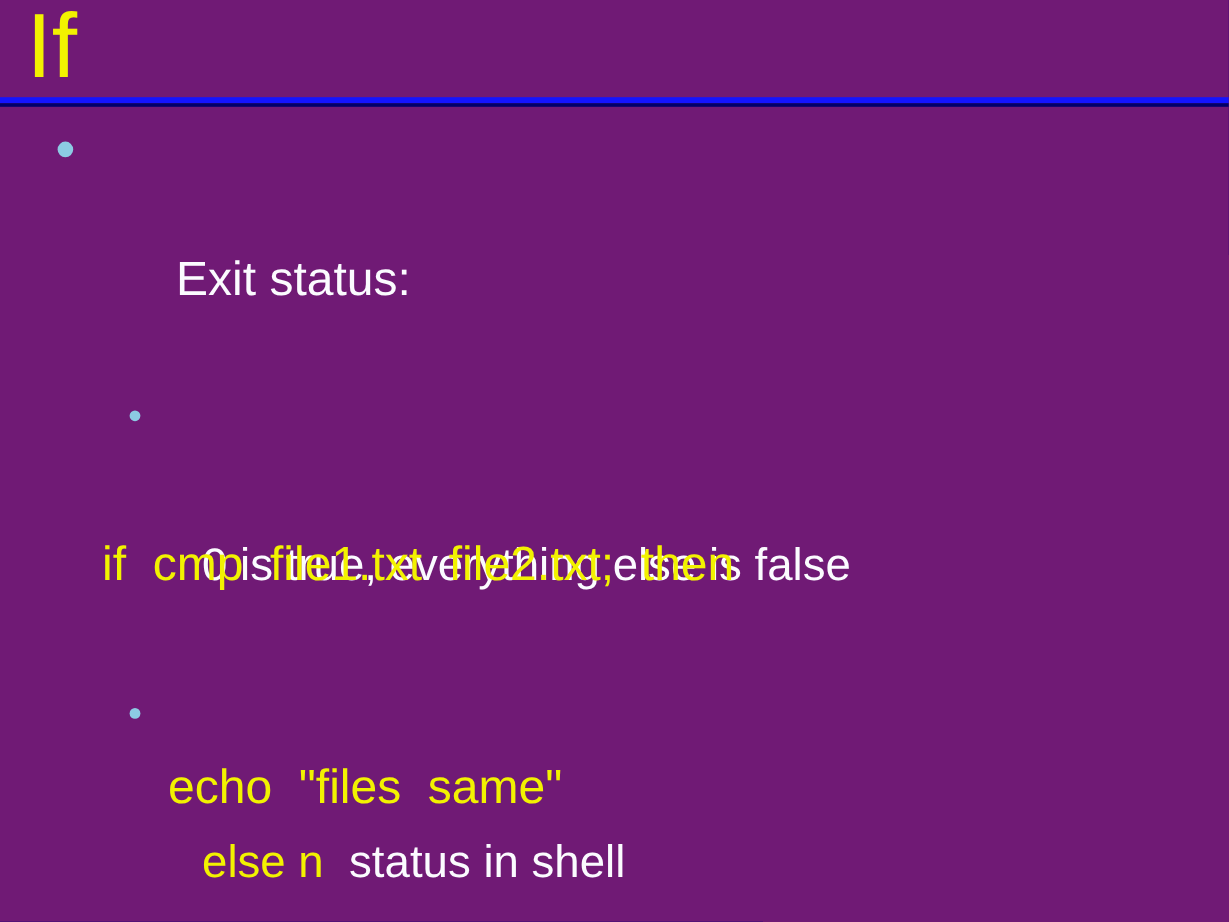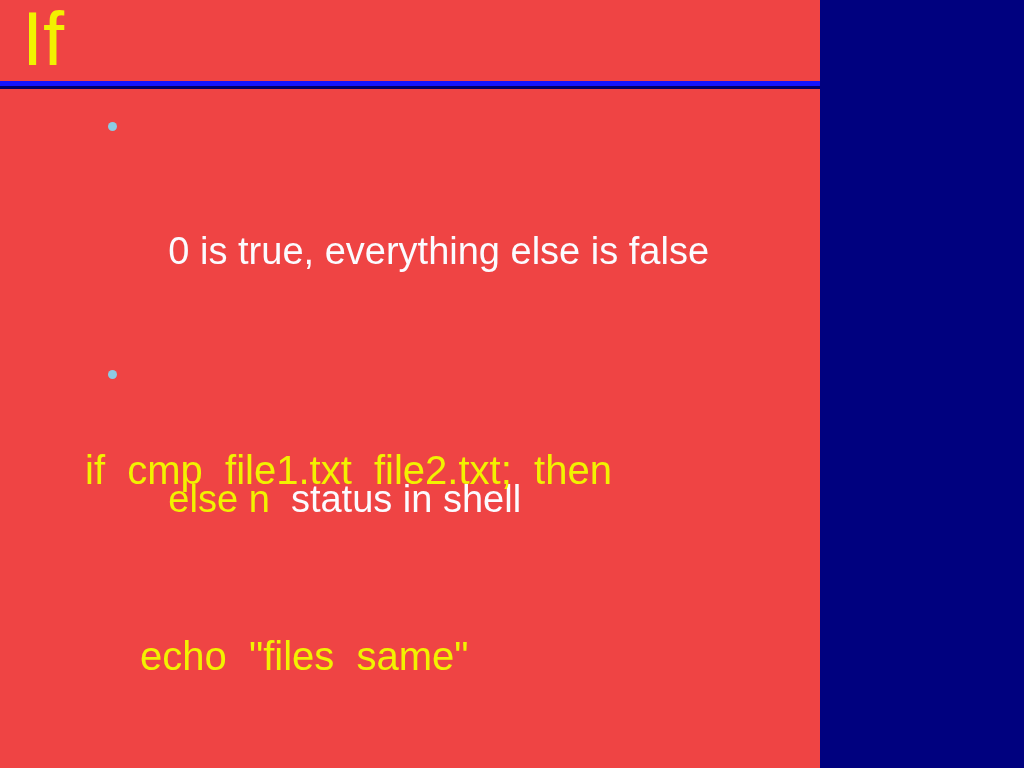--- a/index.html
+++ b/index.html
@@ -10,23 +10,23 @@
     width: 1024px;
     height: 768px;
     overflow: hidden;
     background: #00017f;
     font-family: "Liberation Sans", sans-serif;
     -webkit-font-smoothing: antialiased;
   }
 
   .slide {
     position: relative;
-    width: 820px;
+    width: 1024px;
     height: 768px;
-    background: #ef4444;
+    background: #701a75;
     overflow: hidden;
   }
 
   
   .slide-title {
     position: absolute;
     left: 22px;
     top: -4px;
     font-size: 76px;
     line-height: 86px;
@@ -128,20 +128,24 @@
 
 <div class="slide">
 
   <div class="slide-title">If</div>
 
   <div class="title-rule"></div>
   <div class="title-rule-shadow"></div>
 
   <div class="body-area">
 
+    <div class="bullet-row lvl1">
+      <span class="dot"></span>
+      <span>Exit status:</span>
+    </div>
 
     <div class="bullet-row lvl2">
       <span class="dot"></span>
       <span>0 is true, everything else is false</span>
     </div>
 
     <div class="bullet-row lvl2">
       <span class="dot"></span>
       <span class="kw-yellow">else n</span><span class="txt-white">  status in shell</span>
     </div>

